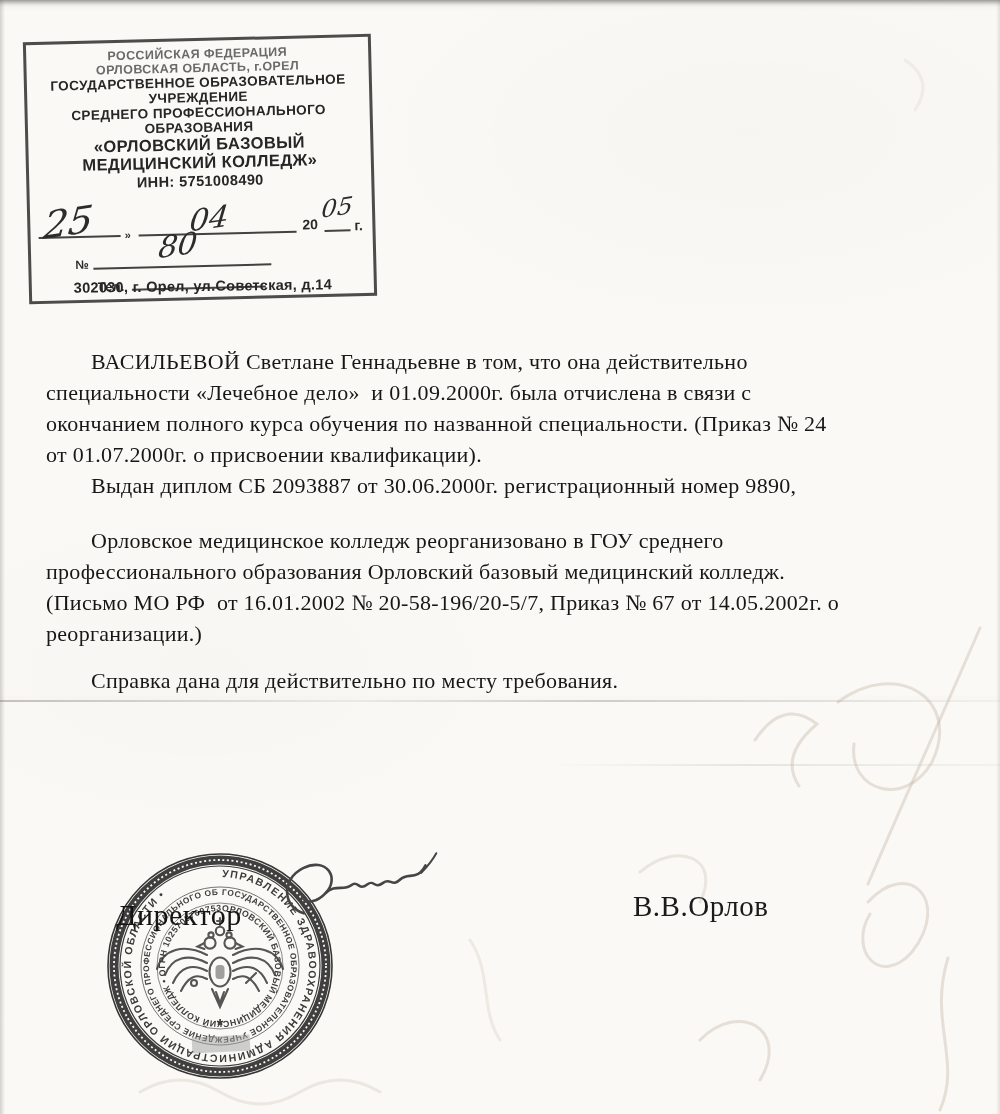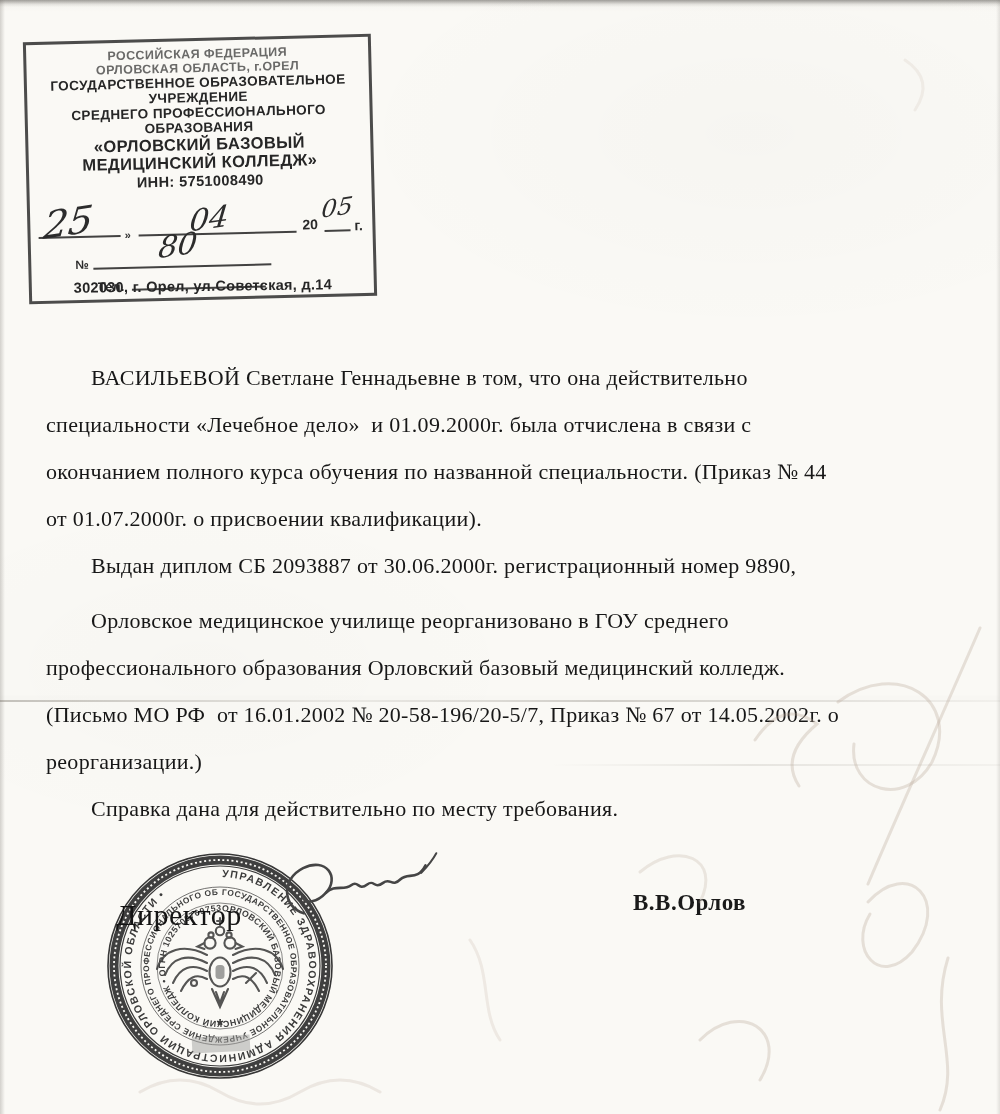--- a/index.html
+++ b/index.html
@@ -66,29 +66,29 @@
   
   .doc-title{
     position:absolute;left:417px;top:258px;
     font-size:24px;letter-spacing:8px;color:#1b1b1b;
     font-family:"Liberation Serif", serif;
   }
 
   
   .body-text{position:absolute;left:46px;top:346px;width:912px;
     font-size:22px;line-height:31px;letter-spacing:.3px;color:#171717;}
-  .body-text .ln{white-space:pre;margin-top:16px;}
+  .body-text .ln{white-space:pre;}
   .body-text .ind{padding-left:45px;}
   .para{margin:0;}
   .para.gap-lg{margin-top:24px;}
   .para.gap-md{margin-top:16px;}
 
   
   .director{position:absolute;left:116px;top:898px;font-size:30px;color:#141414;z-index:6;letter-spacing:.5px;}
-  .sig-name{position:absolute;left:633px;top:890px;font-size:23px;color:#1a1a1a;letter-spacing:.5px;font-weight:bold;}
+  .sig-name{position:absolute;left:633px;top:890px;font-size:29px;color:#1a1a1a;letter-spacing:.5px;}
   .seal-wrap{position:absolute;left:104px;top:850px;width:232px;height:232px;z-index:4;opacity:.92;}
   .sig-svg{position:absolute;left:268px;top:842px;width:210px;height:100px;z-index:7;}
   .bleed{position:absolute;left:0;top:0;width:1000px;height:1114px;z-index:1;pointer-events:none;}
   .stamp-layer{z-index:3;}
 </style>
 </head>
 <body>
 
 <div class="page">
 
@@ -144,28 +144,28 @@
     </div>
 
     <div class="s-addr">302030, г. Орел, ул.Советская, д.14</div>
   </div>
 
 
   <div class="body-text">
     <div class="para">
       <div class="ln ind">ВАСИЛЬЕВОЙ Светлане Геннадьевне в том, что она действительно</div>
       <div class="ln">специальности «Лечебное дело»  и 01.09.2000г. была отчислена в связи с</div>
-      <div class="ln">окончанием полного курса обучения по названной специальности. (Приказ № 44</div>
+      <div class="ln">окончанием полного курса обучения по названной специальности. (Приказ № 24</div>
       <div class="ln">от 01.07.2000г. о присвоении квалификации).</div>
     </div>
     <div class="para">
       <div class="ln ind">Выдан диплом СБ 2093887 от 30.06.2000г. регистрационный номер 9890,</div>
     </div>
     <div class="para gap-lg">
-      <div class="ln ind">Орловское медицинское училище реорганизовано в ГОУ среднего</div>
+      <div class="ln ind">Орловское медицинское колледж реорганизовано в ГОУ среднего</div>
       <div class="ln">профессионального образования Орловский базовый медицинский колледж.</div>
       <div class="ln">(Письмо МО РФ  от 16.01.2002 № 20-58-196/20-5/7, Приказ № 67 от 14.05.2002г. о</div>
       <div class="ln">реорганизации.)</div>
     </div>
     <div class="para gap-md">
       <div class="ln ind">Справка дана для действительно по месту требования.</div>
     </div>
   </div>
 
   <div class="seal-wrap">

